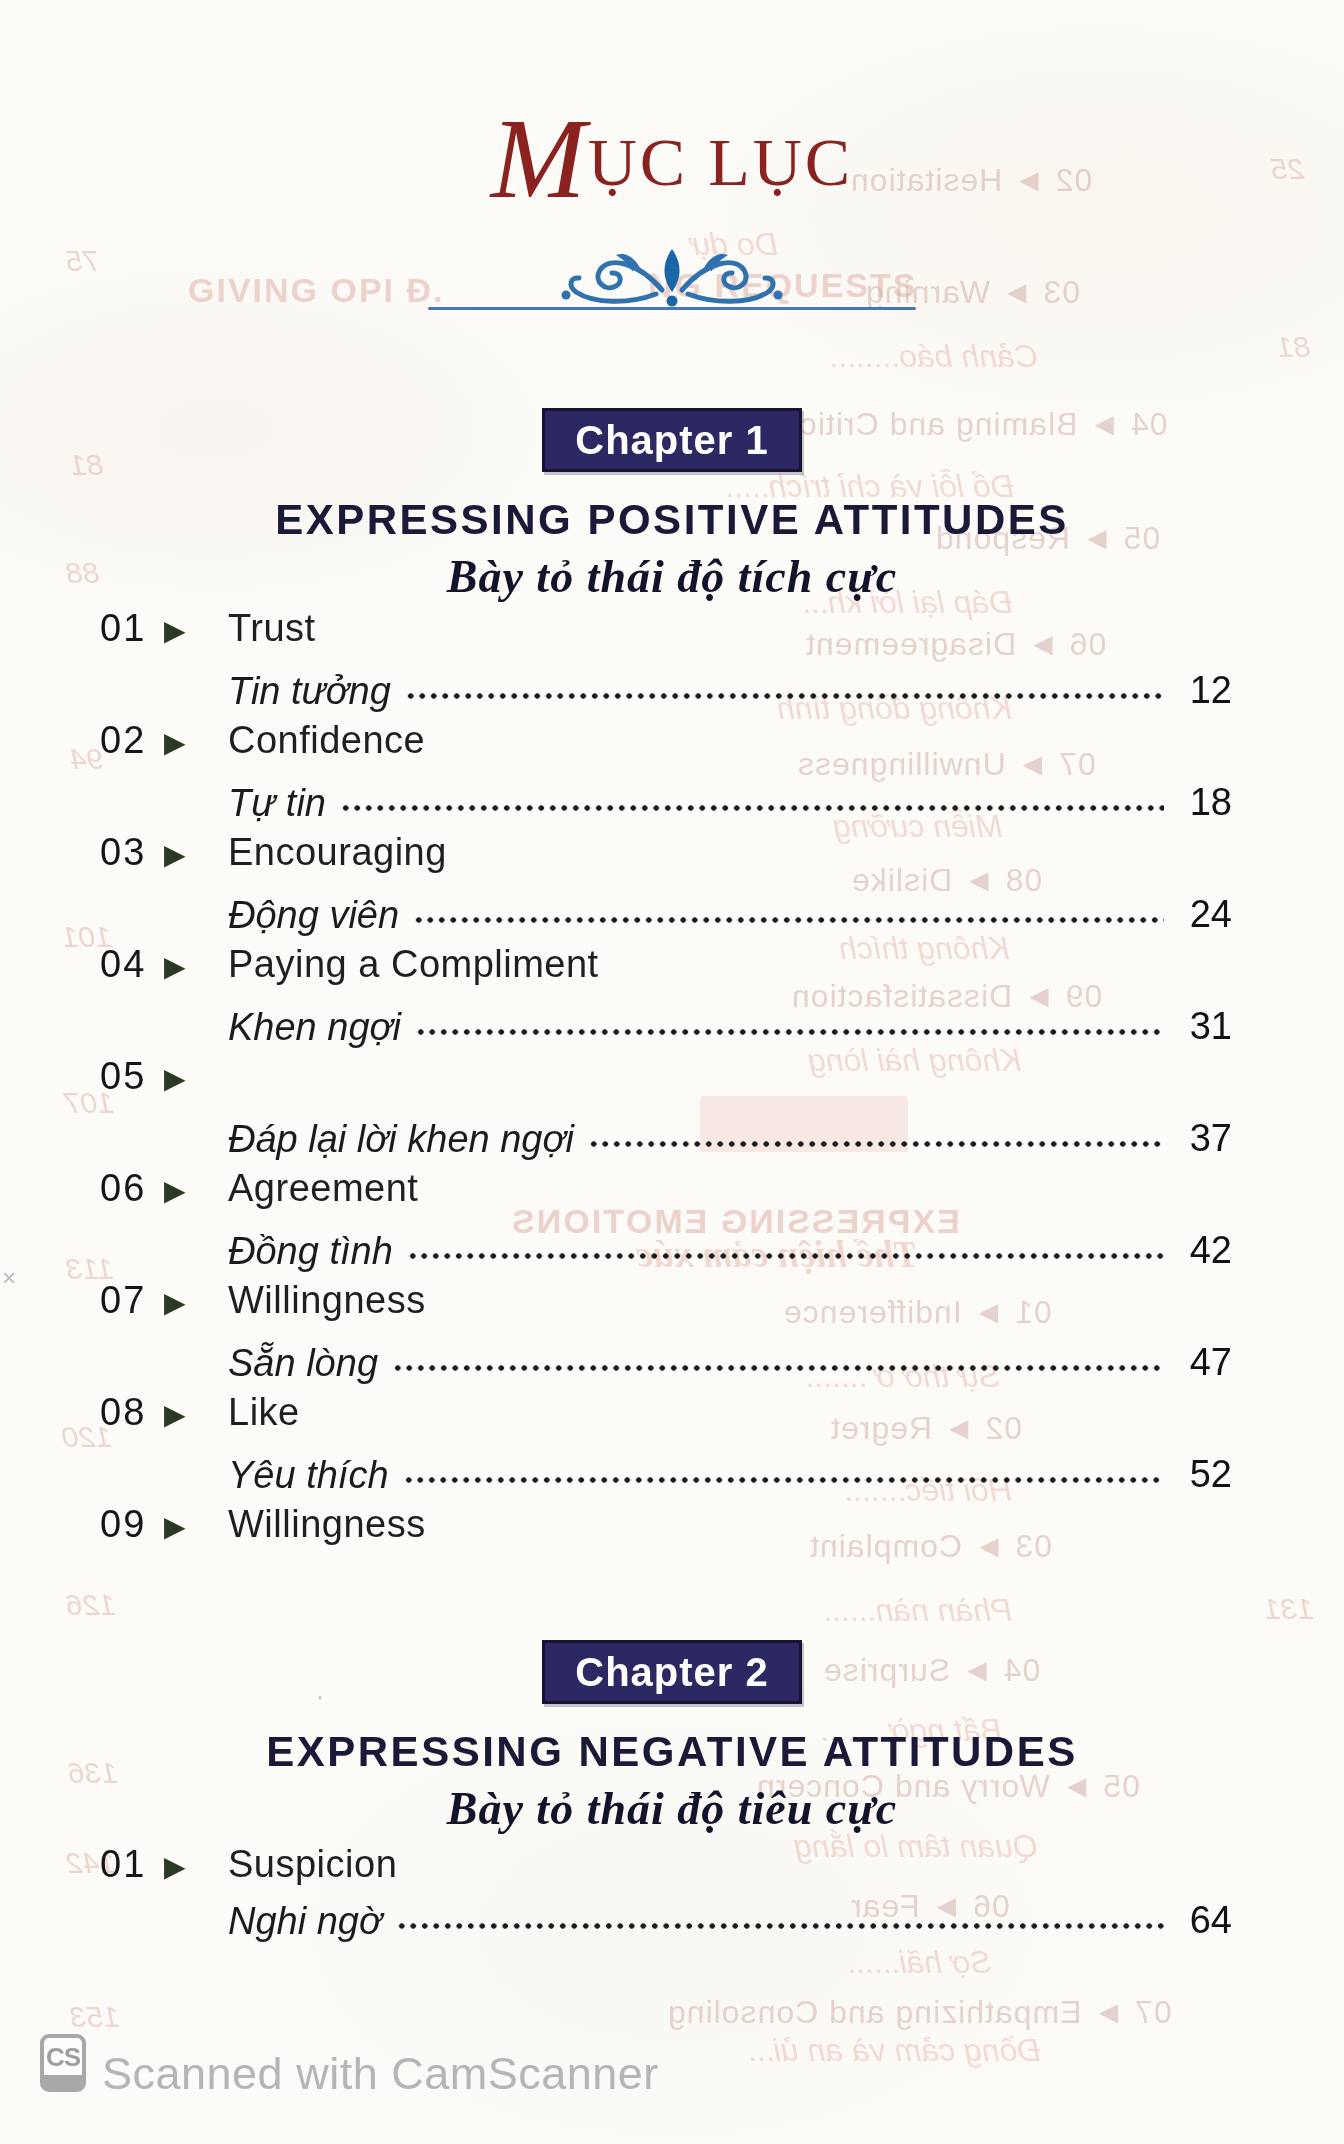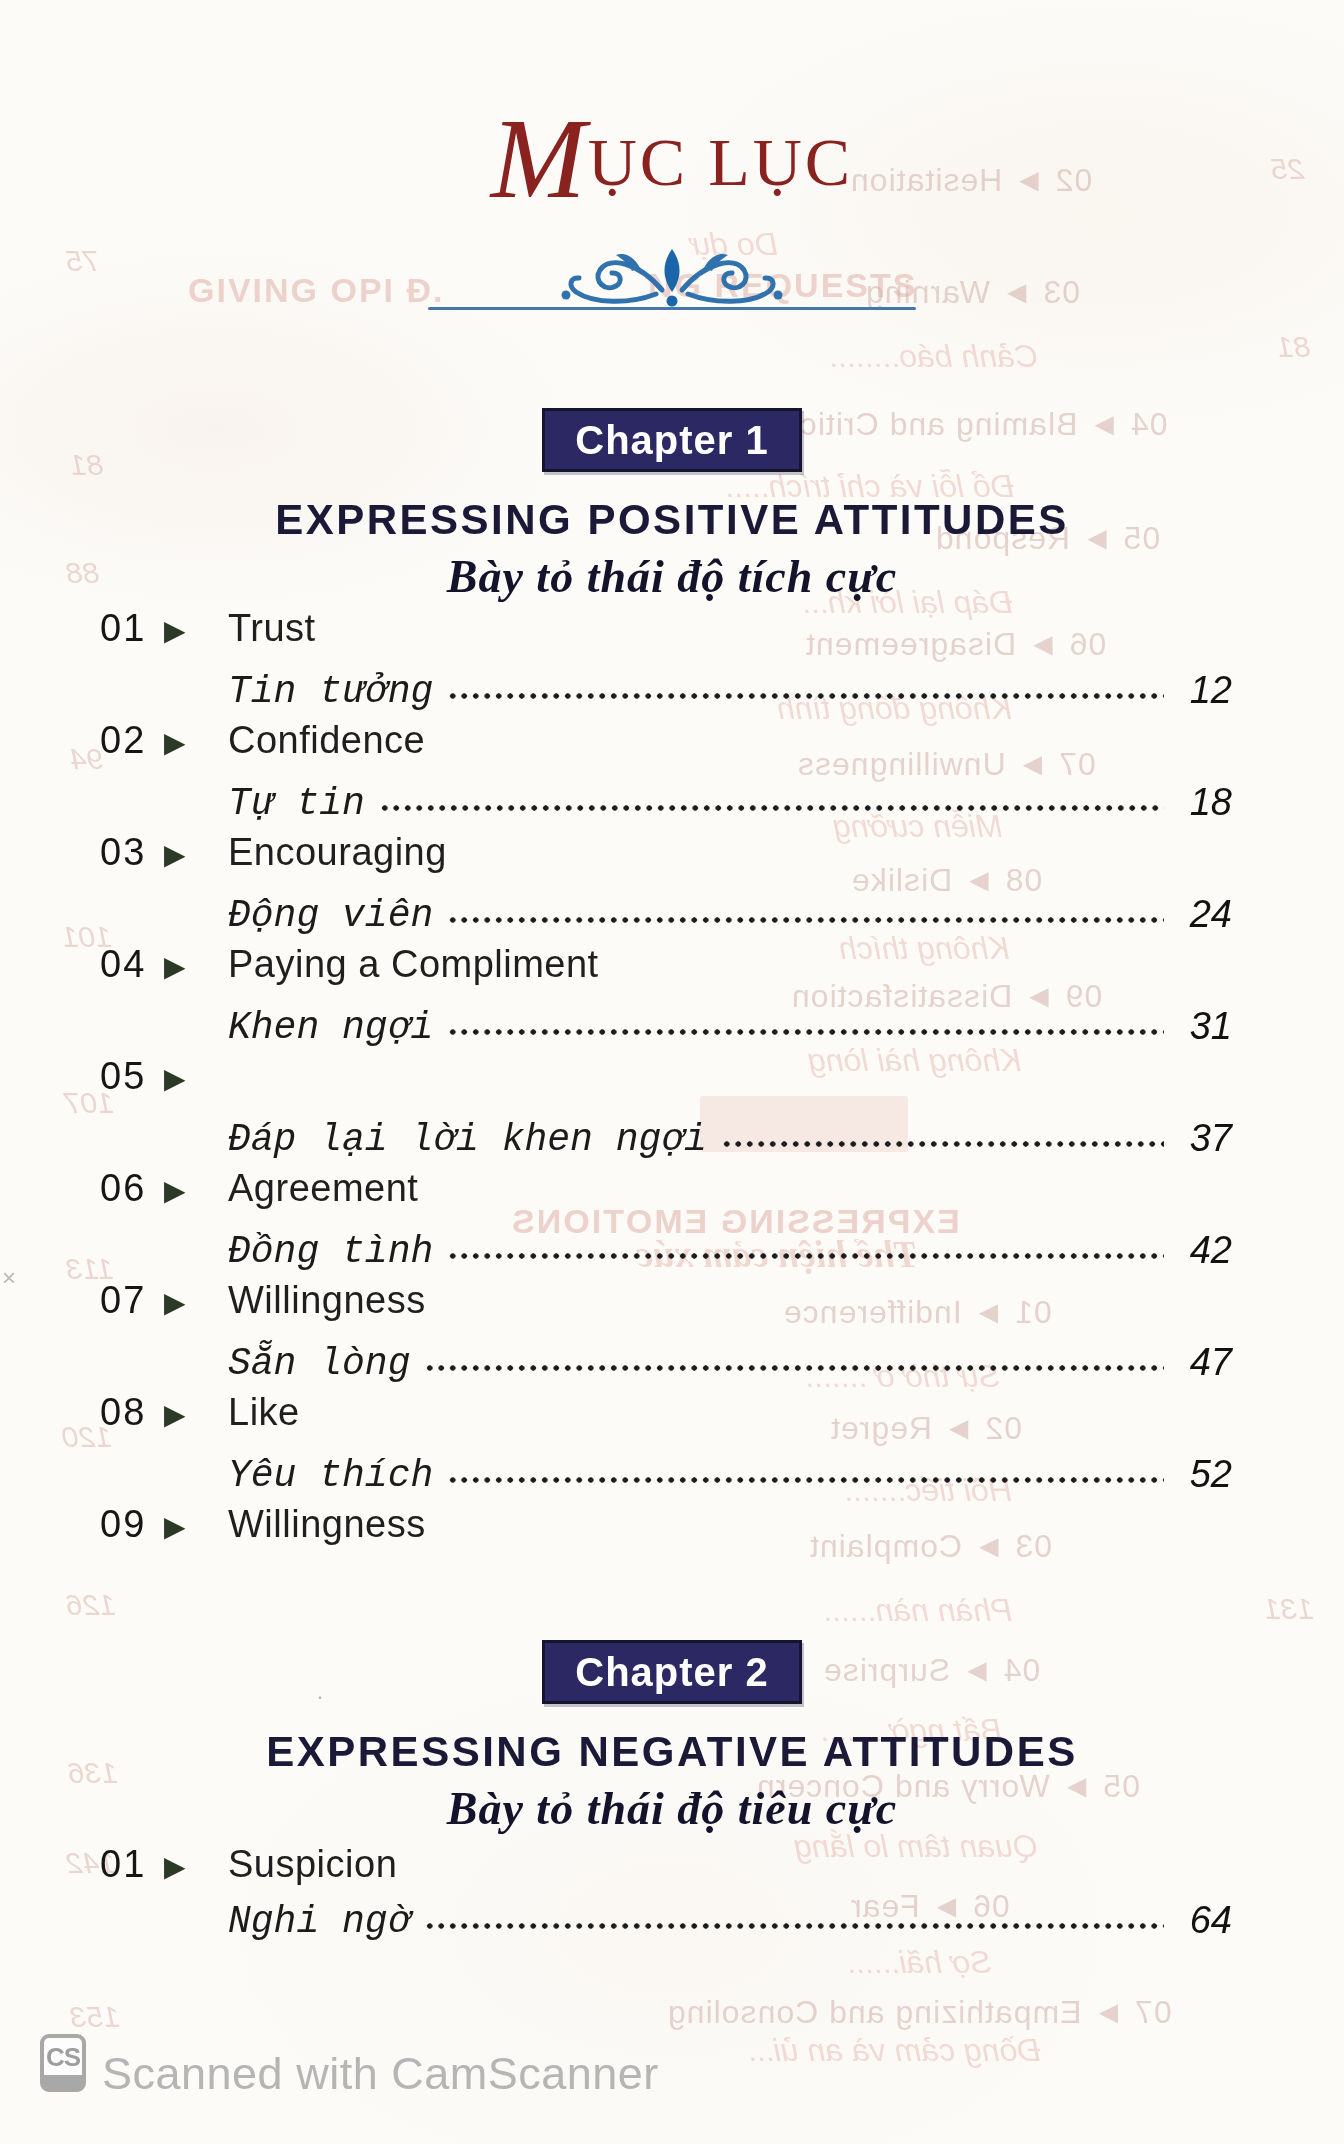--- a/index.html
+++ b/index.html
@@ -42,25 +42,25 @@
     font-size:46px;color:#13132c;letter-spacing:1px;}
   .toc-list{position:absolute;left:100px;width:1132px;list-style:none;margin:0;padding:0;}
   #list-ch1{top:600px;} #list-ch2{top:1838px;}
   .toc-item{display:block;}
   .r1{height:56px;display:flex;align-items:center;}
   .r2{height:56px;display:flex;align-items:flex-end;padding-left:128px;box-sizing:border-box;}
   #list-ch2 .r1,#list-ch2 .r2{height:52px;}
   .inum{width:64px;font-size:38px;color:#161616;letter-spacing:2px;}
   .arrow{width:64px;font-size:28px;color:#2b3a26;padding-top:4px;}
   .ilabel{font-size:38px;color:#1f1f1f;letter-spacing:.5px;}
-  .iviet{font-size:38px;font-style:italic;color:#1b1b1b;line-height:1.05;font-family:Liberation Mono, monospace;}
+  .iviet{font-size:38px;font-style:italic;color:#1b1b1b;line-height:1.05;}
   .leader{flex:1;height:6px;align-self:flex-end;margin:0 12px 13px 14px;
     background-image:radial-gradient(circle,#1b1b1b 2.4px,rgba(0,0,0,0) 3px);
     background-size:11.5px 6px;background-repeat:repeat-x;background-position:left center;}
-  .ipage{font-size:38px;font-style:italic;color:#121212;min-width:56px;text-align:right;}
+  .ipage{font-size:38px;color:#121212;min-width:56px;text-align:right;}
   
   .cs-badge{position:absolute;left:40px;top:2034px;width:46px;height:58px;box-sizing:border-box;
     border:4px solid #a8a8a8;border-radius:9px;background:#fdfdfd;}
   .cs-label{display:block;text-align:center;font-weight:bold;font-size:26px;color:#9e9e9e;
     margin-top:4px;letter-spacing:-1px;}
   .cs-strip{position:absolute;bottom:0;left:0;right:0;height:13px;background:#a8a8a8;border-radius:0 0 4px 4px;}
   .cs-text{position:absolute;left:102px;top:2048px;font-size:45px;color:#b5b5b5;letter-spacing:.5px;}
 </style>
 </head>
 <body>

